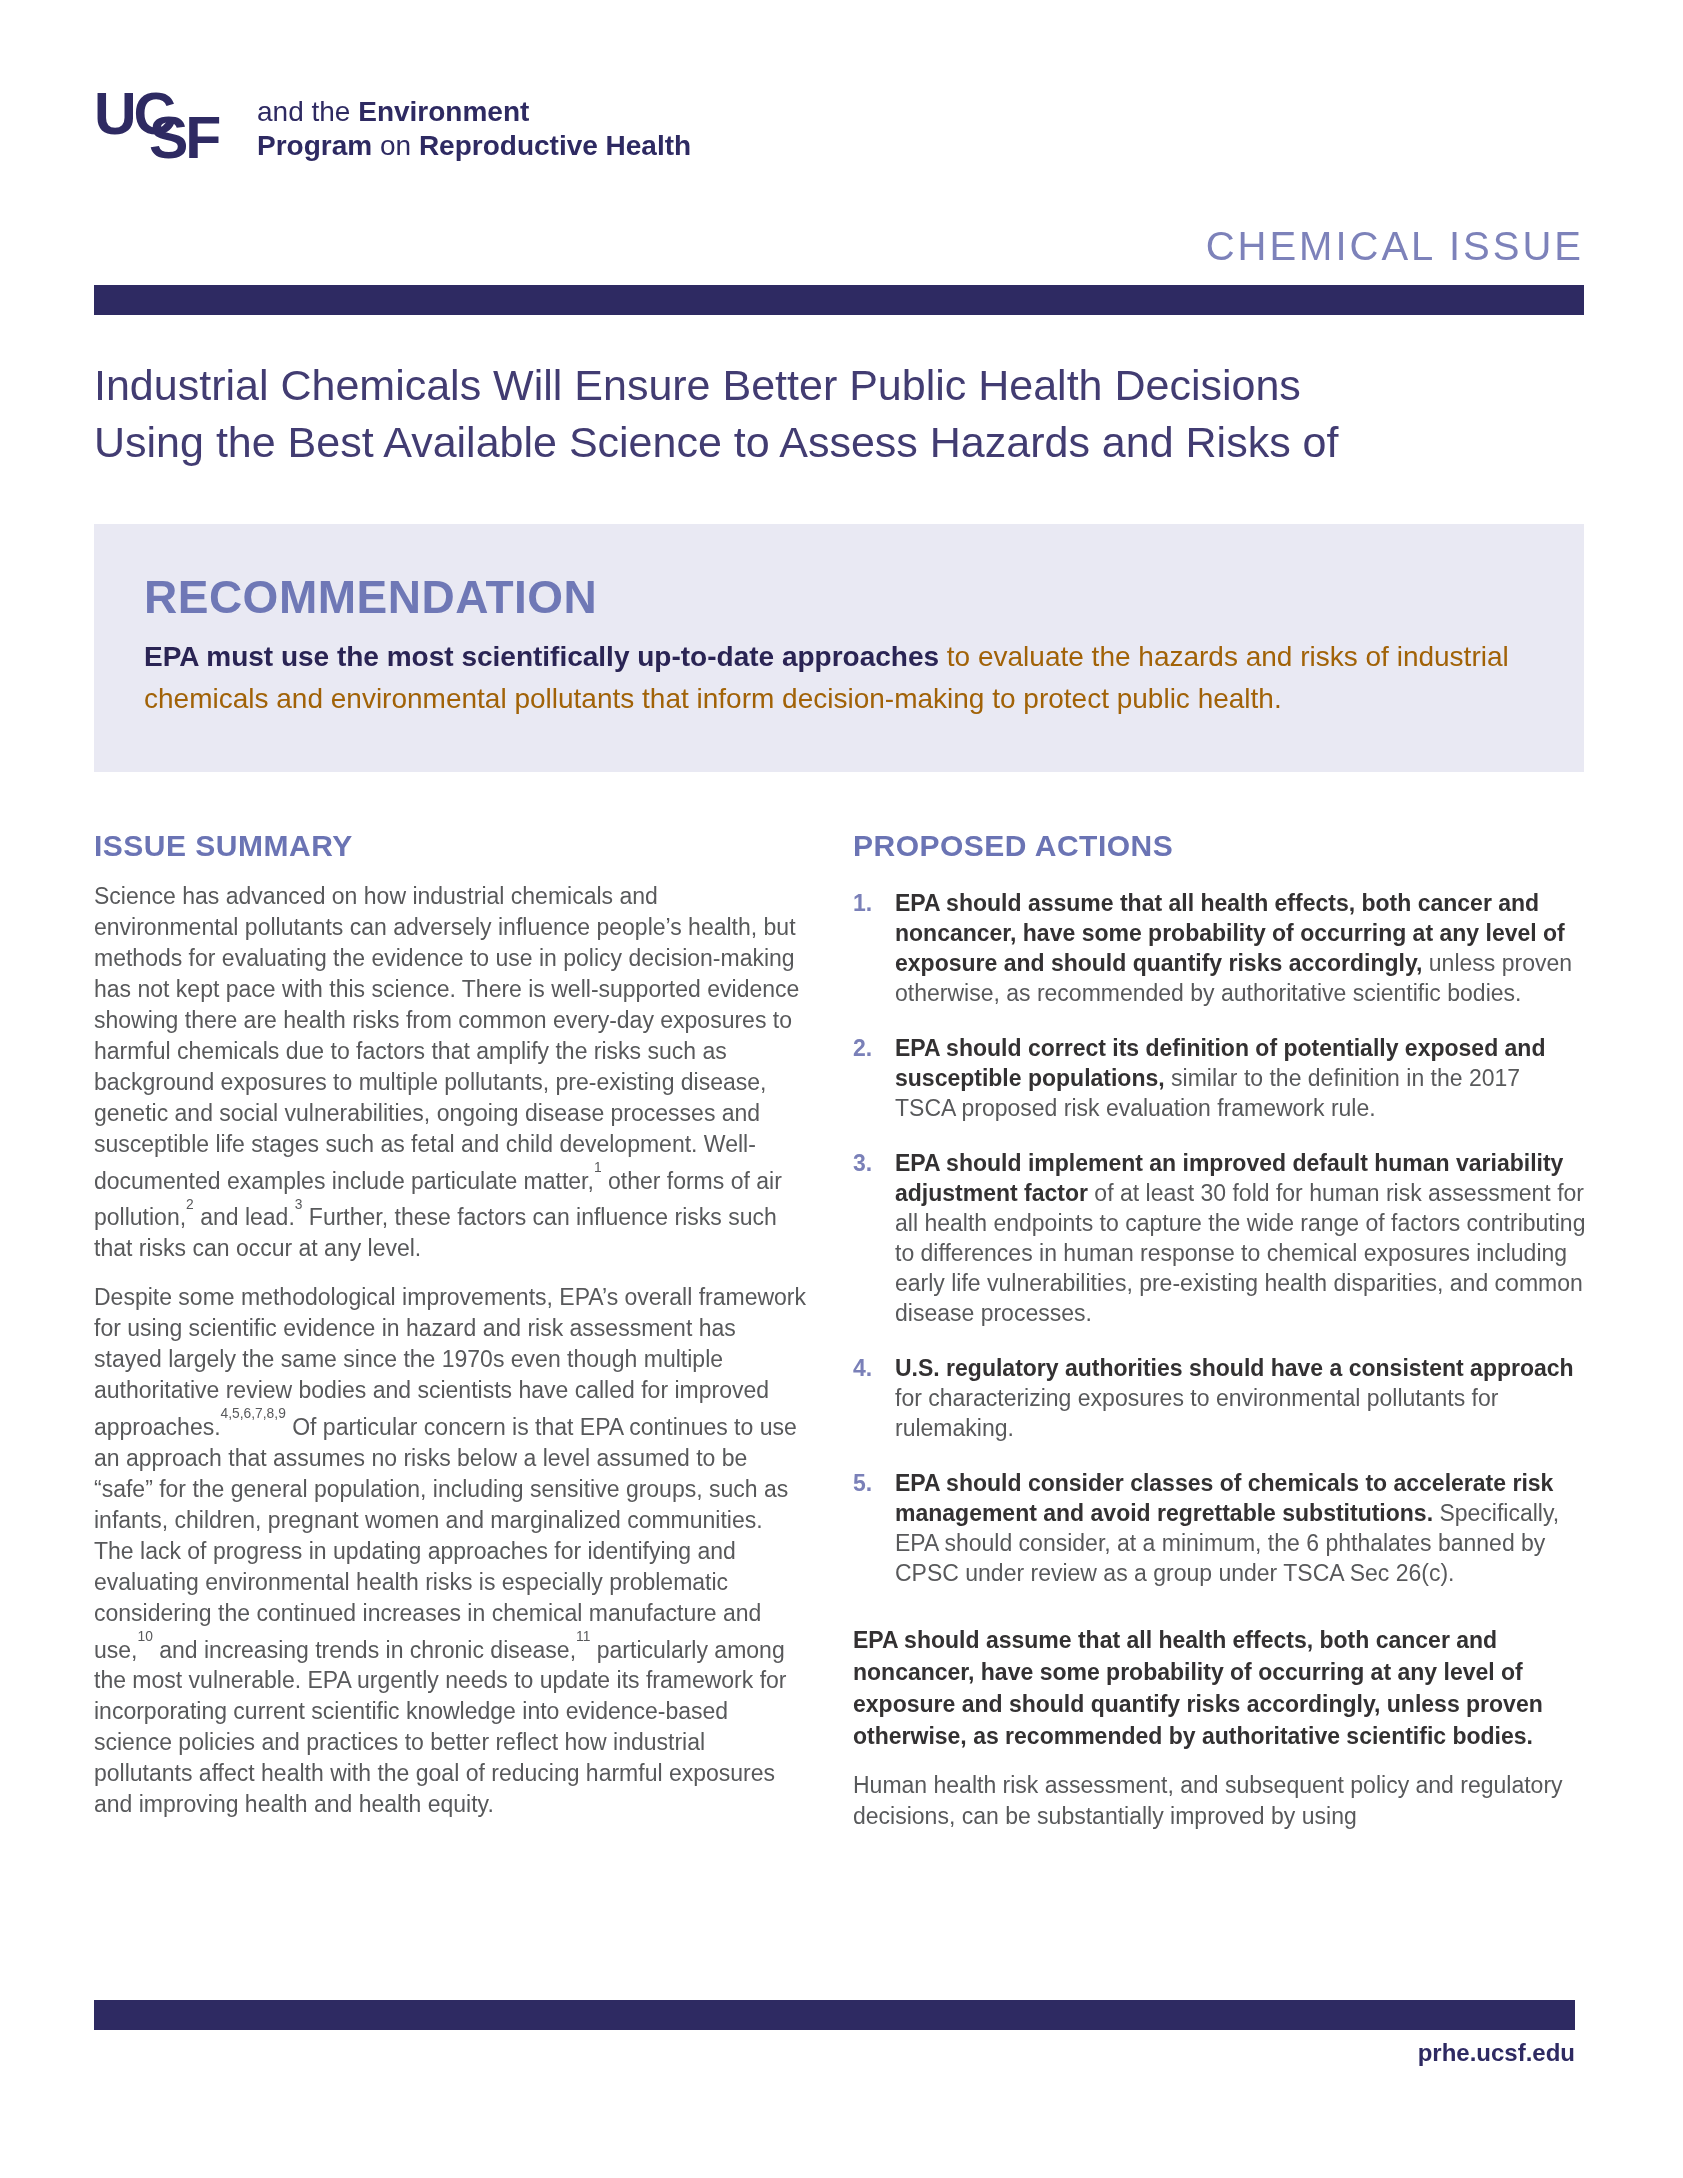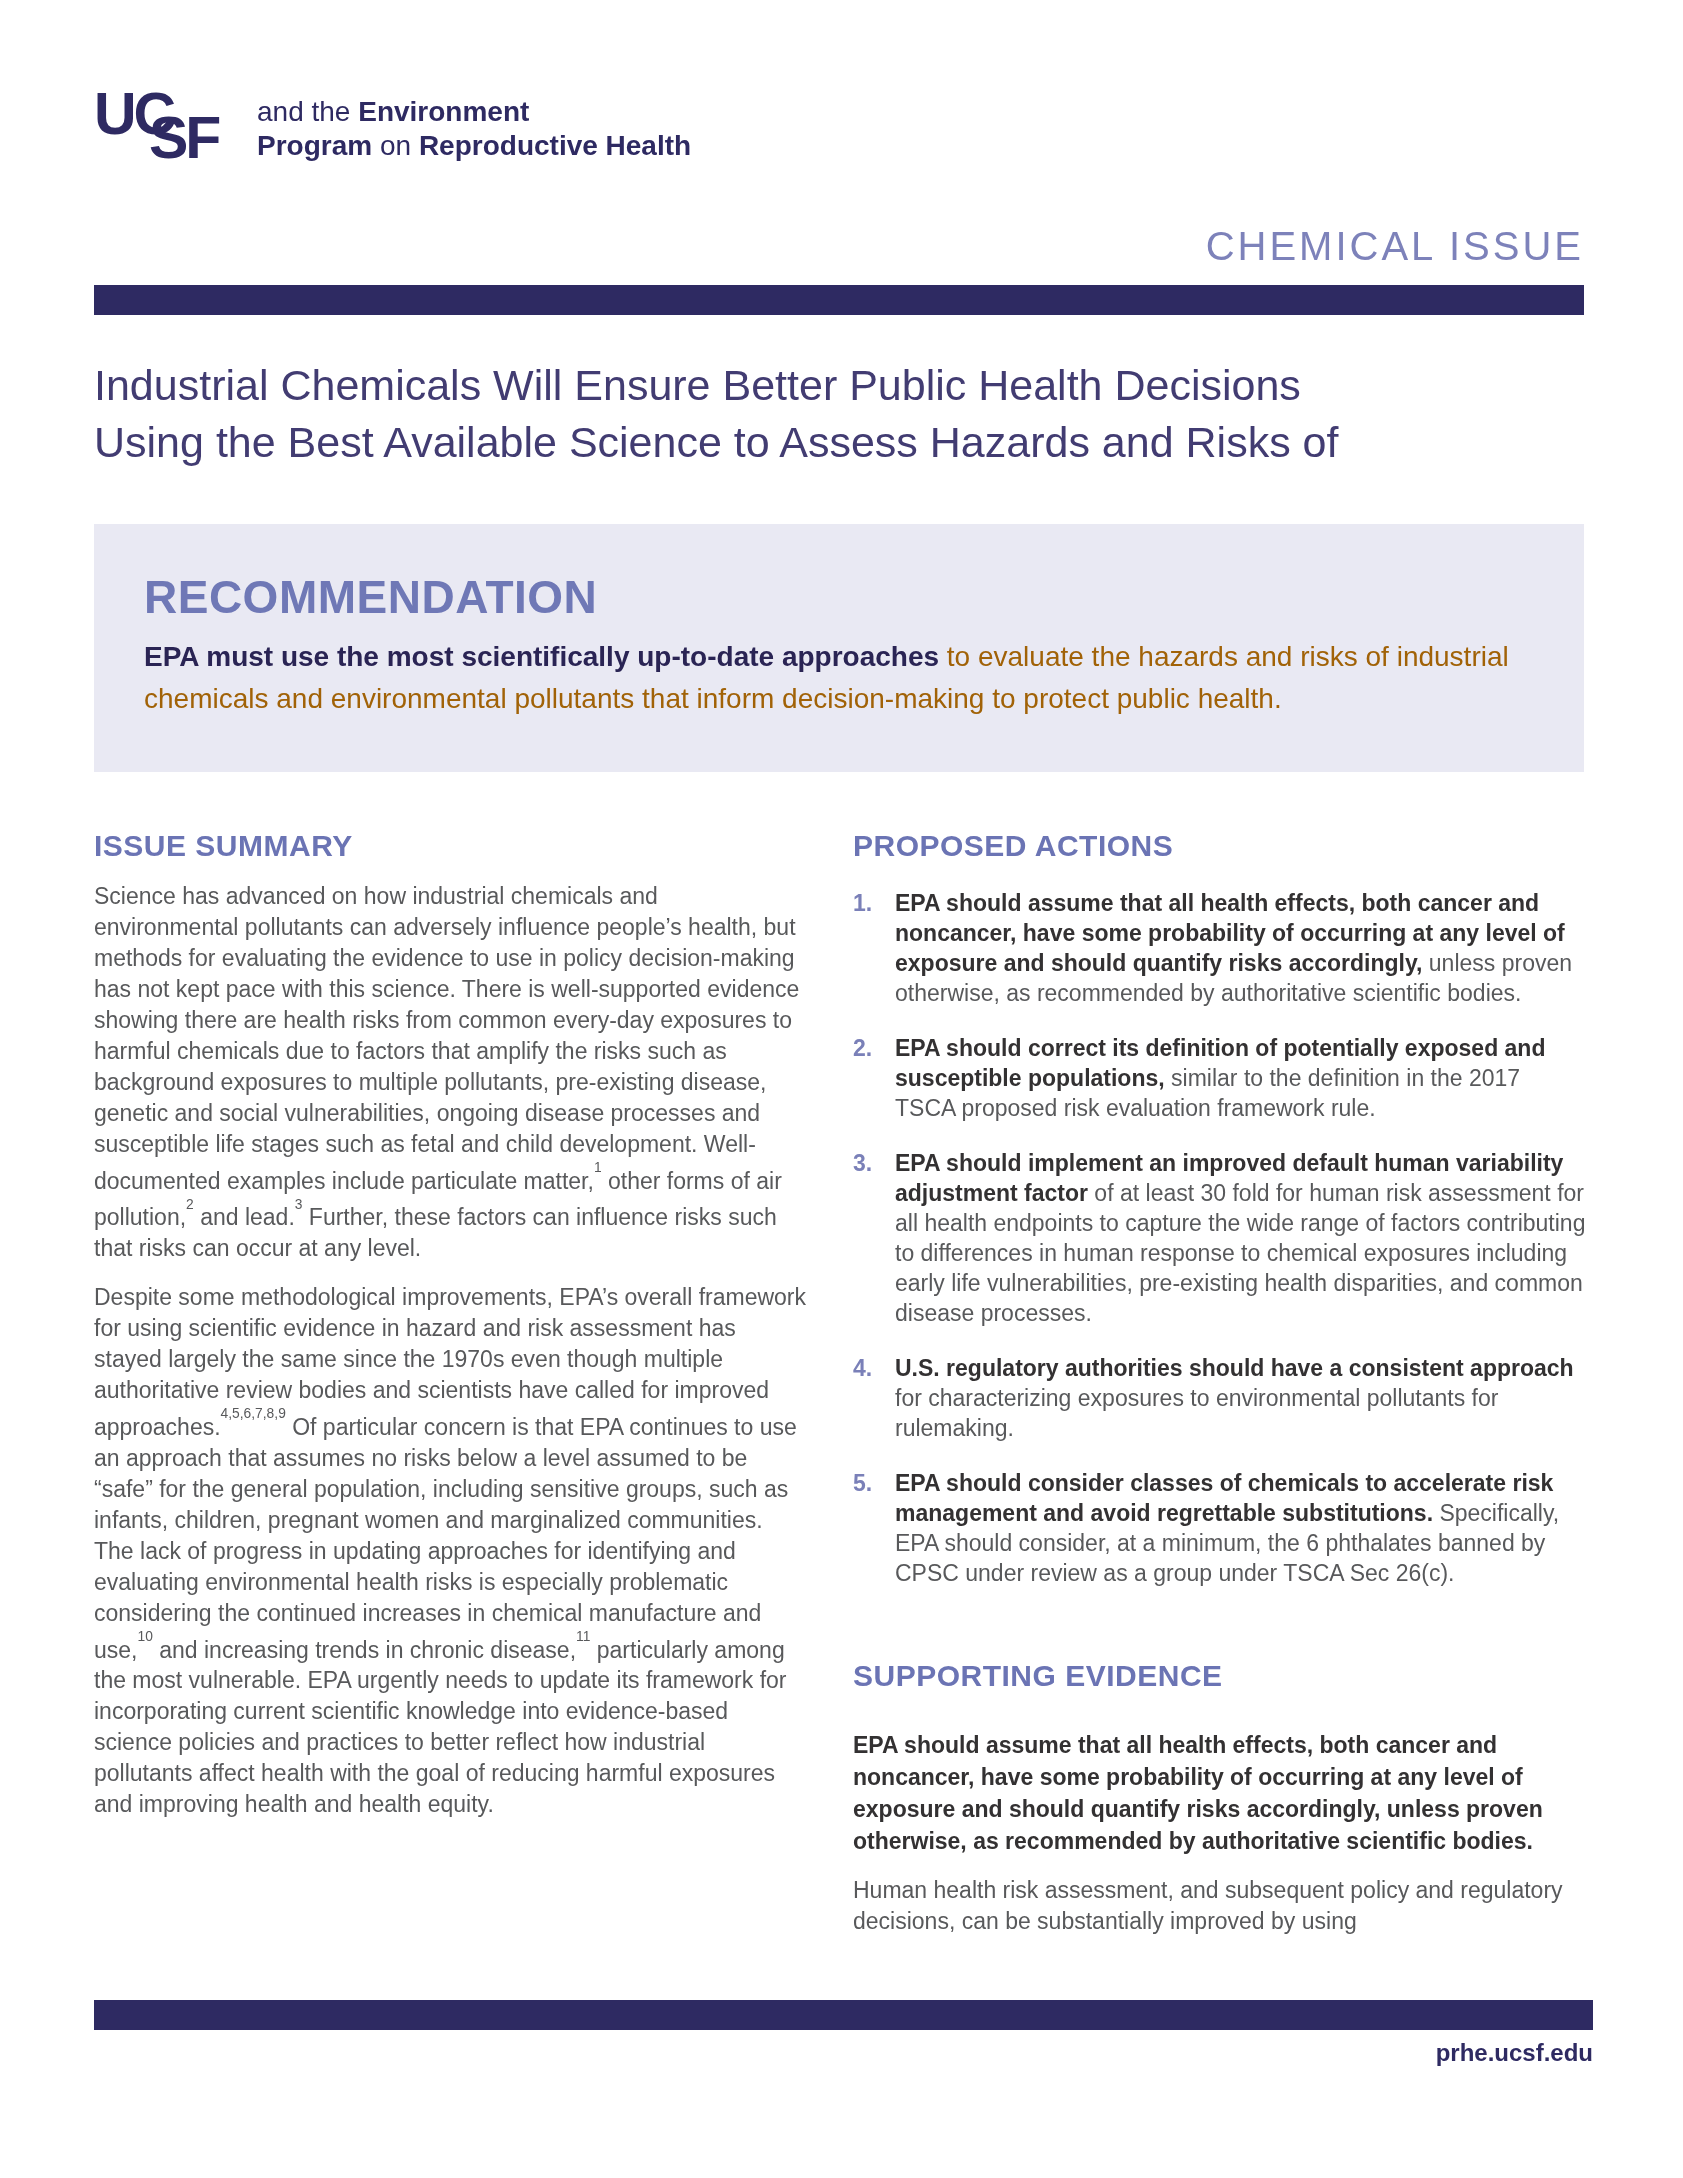--- a/index.html
+++ b/index.html
@@ -63,21 +63,21 @@
   .action-item { display:flex; margin-top:25px; }
   .action-number { color:#7a80b8; font-weight:700; font-size:23px; line-height:30px; width:42px; flex:none; }
   .action-text { font-size:23px; line-height:30px; }
   .action-bold { color:#333132; font-weight:700; }
   .action-rest { color:#58595b;text-align:center; }
 
   .se-heading { margin-top:71px; }
   .se-bold { margin-top:36px; color:#333132; font-weight:700; font-size:23px; line-height:32px; }
 
   
-  .footer { position:absolute; left:94px; right:90px; top:2000px; }
+  .footer { position:absolute; left:94px; right:108px; top:2000px; }
   .footer-bar { height:30px; background:#2e2a62; }
   .footer-url { text-align:right; margin-top:9px; color:#2e2a62; font-weight:700; font-size:24px; }
 </style>
 </head>
 <body>
 
 <div class="page">
 
   <header>
     <div class="logo-row">
@@ -145,21 +145,20 @@
               <p class="action-text"><span class="action-bold">U.S. regulatory authorities should have a consistent approach</span><span class="action-rest"> for characterizing exposures to environmental pollutants for rulemaking.</span></p>
             </div>
             <div class="action-item">
               <span class="action-number">5.</span>
               <p class="action-text"><span class="action-bold">EPA should consider classes of chemicals to accelerate risk management and avoid regrettable substitutions.</span><span class="action-rest"> Specifically, EPA should consider, at a minimum, the 6 phthalates banned by CPSC under review as a group under TSCA Sec 26(c).</span></p>
             </div>
           </div>
       </section>
 
       <section>
-        <h3 class="section-heading se-heading">SUPPORTING EVIDENCE</h3>
         <p class="se-bold">EPA should assume that all health effects, both cancer and noncancer, have some probability of occurring at any level of exposure and should quantify risks accordingly, unless proven otherwise, as recommended by authoritative scientific bodies.</p>
         <p class="body-text">Human health risk assessment, and subsequent policy and regulatory decisions, can be substantially improved by using</p>
       </section>
     </div>
 
   </div>
 
   <footer class="footer">
     <div class="footer-bar"></div>
     <div class="footer-url">prhe.ucsf.edu</div>

